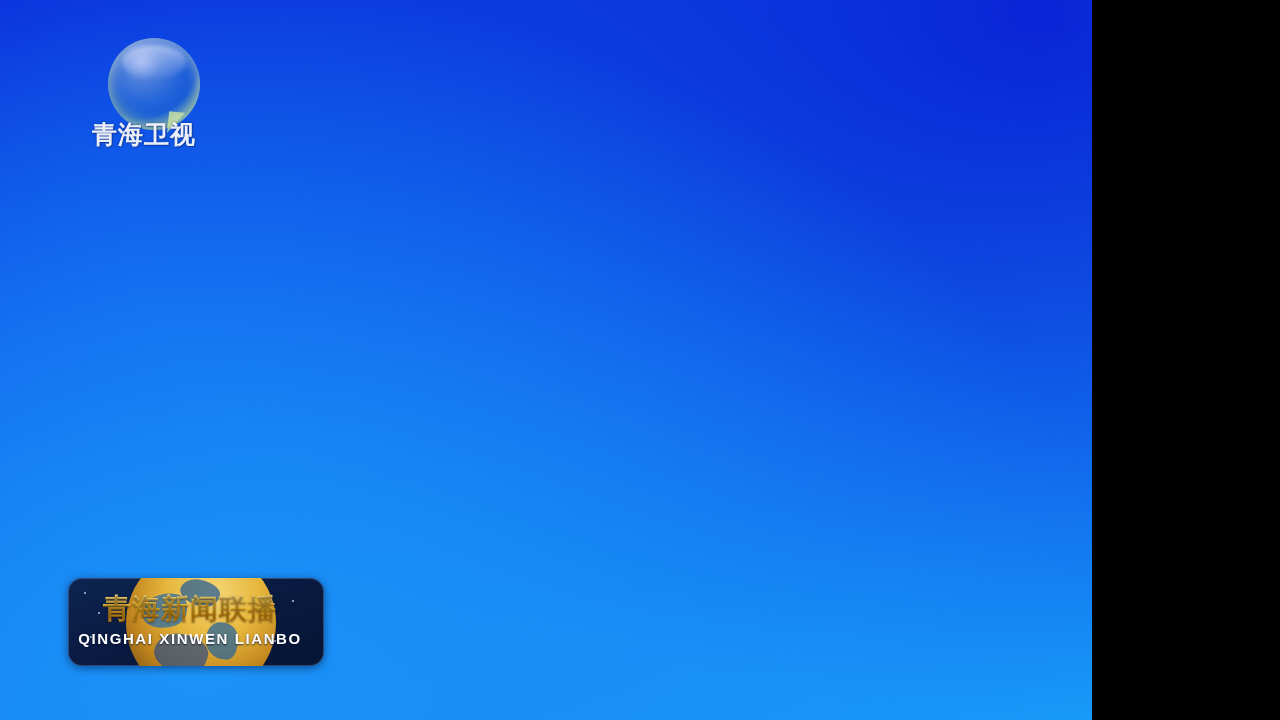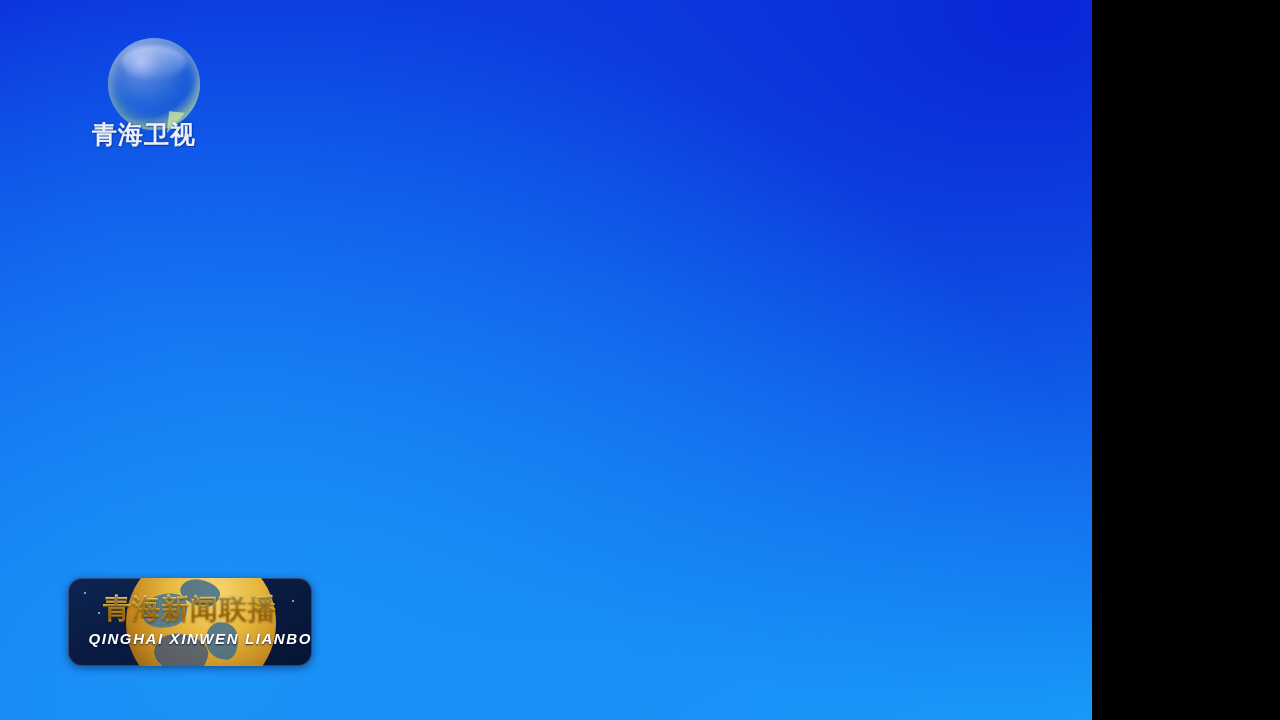--- a/index.html
+++ b/index.html
@@ -120,20 +120,21 @@
   .badge {
     position: absolute;
     left: 68px;
     top: 578px;
     width: 244px;
     height: 88px;
     border-radius: 14px;
     overflow: hidden;
     background: linear-gradient(160deg, #0c2551 0%, #0a1c43 40%, #061534 100%);
     box-shadow: 0 2px 8px rgba(0,10,50,0.5), inset 0 0 0 1px rgba(120,160,220,0.35);
+    padding-left: 12px;
   }
   .badge-globe {
     position: absolute;
     left: 58px;
     top: -30px;
     width: 150px;
     height: 150px;
     border-radius: 50%;
     background:
       radial-gradient(circle at 58% 30%, #ffe07a 0%, #f0bd3c 34%, #c98a1d 62%, #7a5210 88%, #3b2a0a 100%);
@@ -177,28 +178,27 @@
     background-clip: text;
     color: transparent;
     text-shadow: 0 1px 2px rgba(60,30,0,0.55);
     white-space: nowrap;
   }
   .badge-en {
     position: absolute;
     left: 0;
     top: 52px;
     width: 244px;
-    text-align: right;
+    text-align: center;
     font-size: 15px;
     font-weight: 700;
     color: #ffffff;
     letter-spacing: 1.6px;
     text-shadow: 0 1px 2px rgba(0,10,40,0.8);
     white-space: nowrap;
-    font-style: italic;
   }
 </style>
 </head>
 <body>
 
 <div id="screen">
 
   <div class="bug">
     <div class="bug-sphere">
       <div class="bug-hl"></div>

